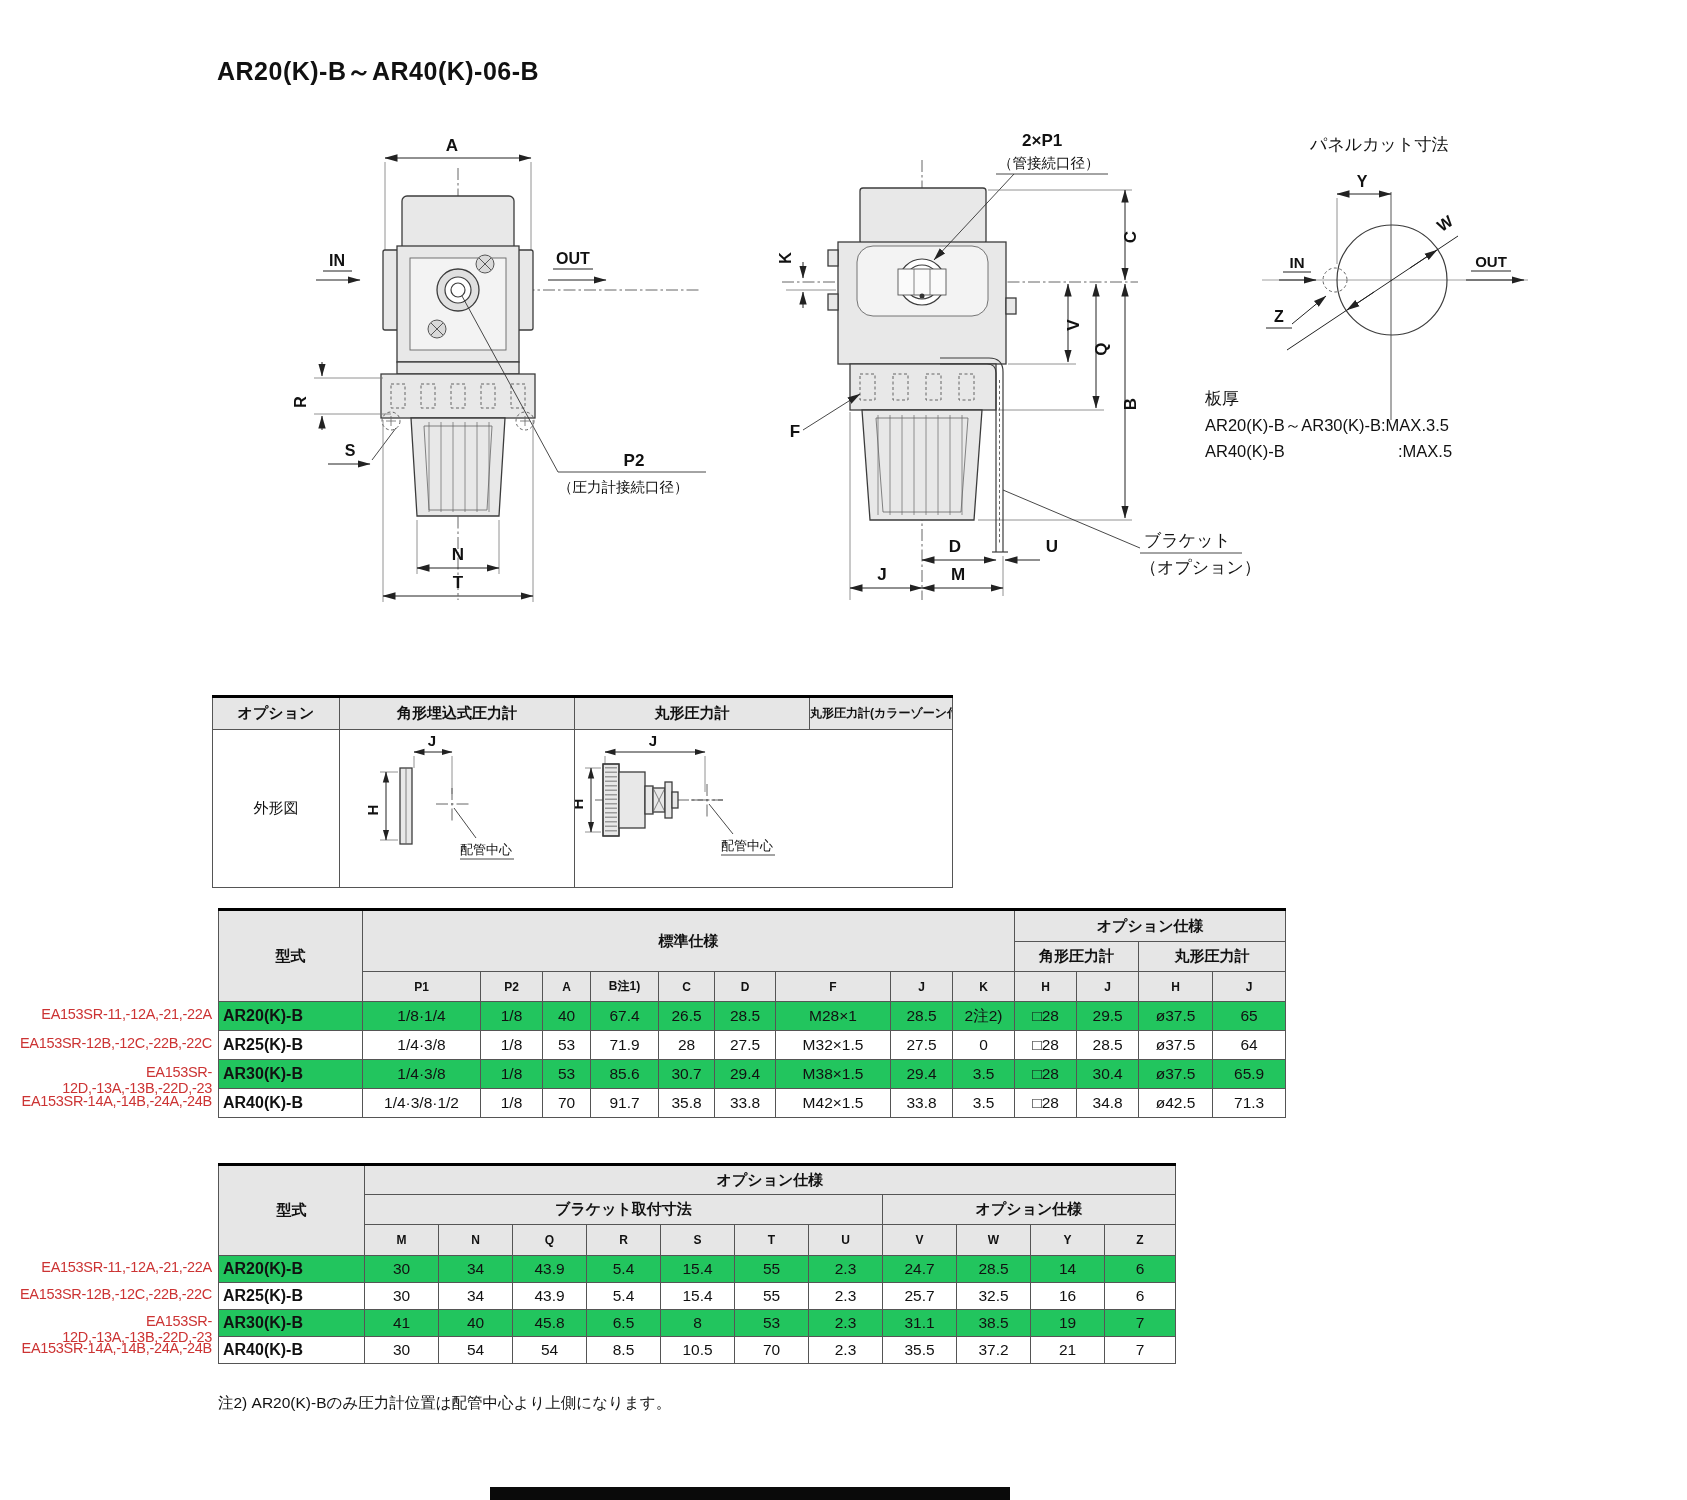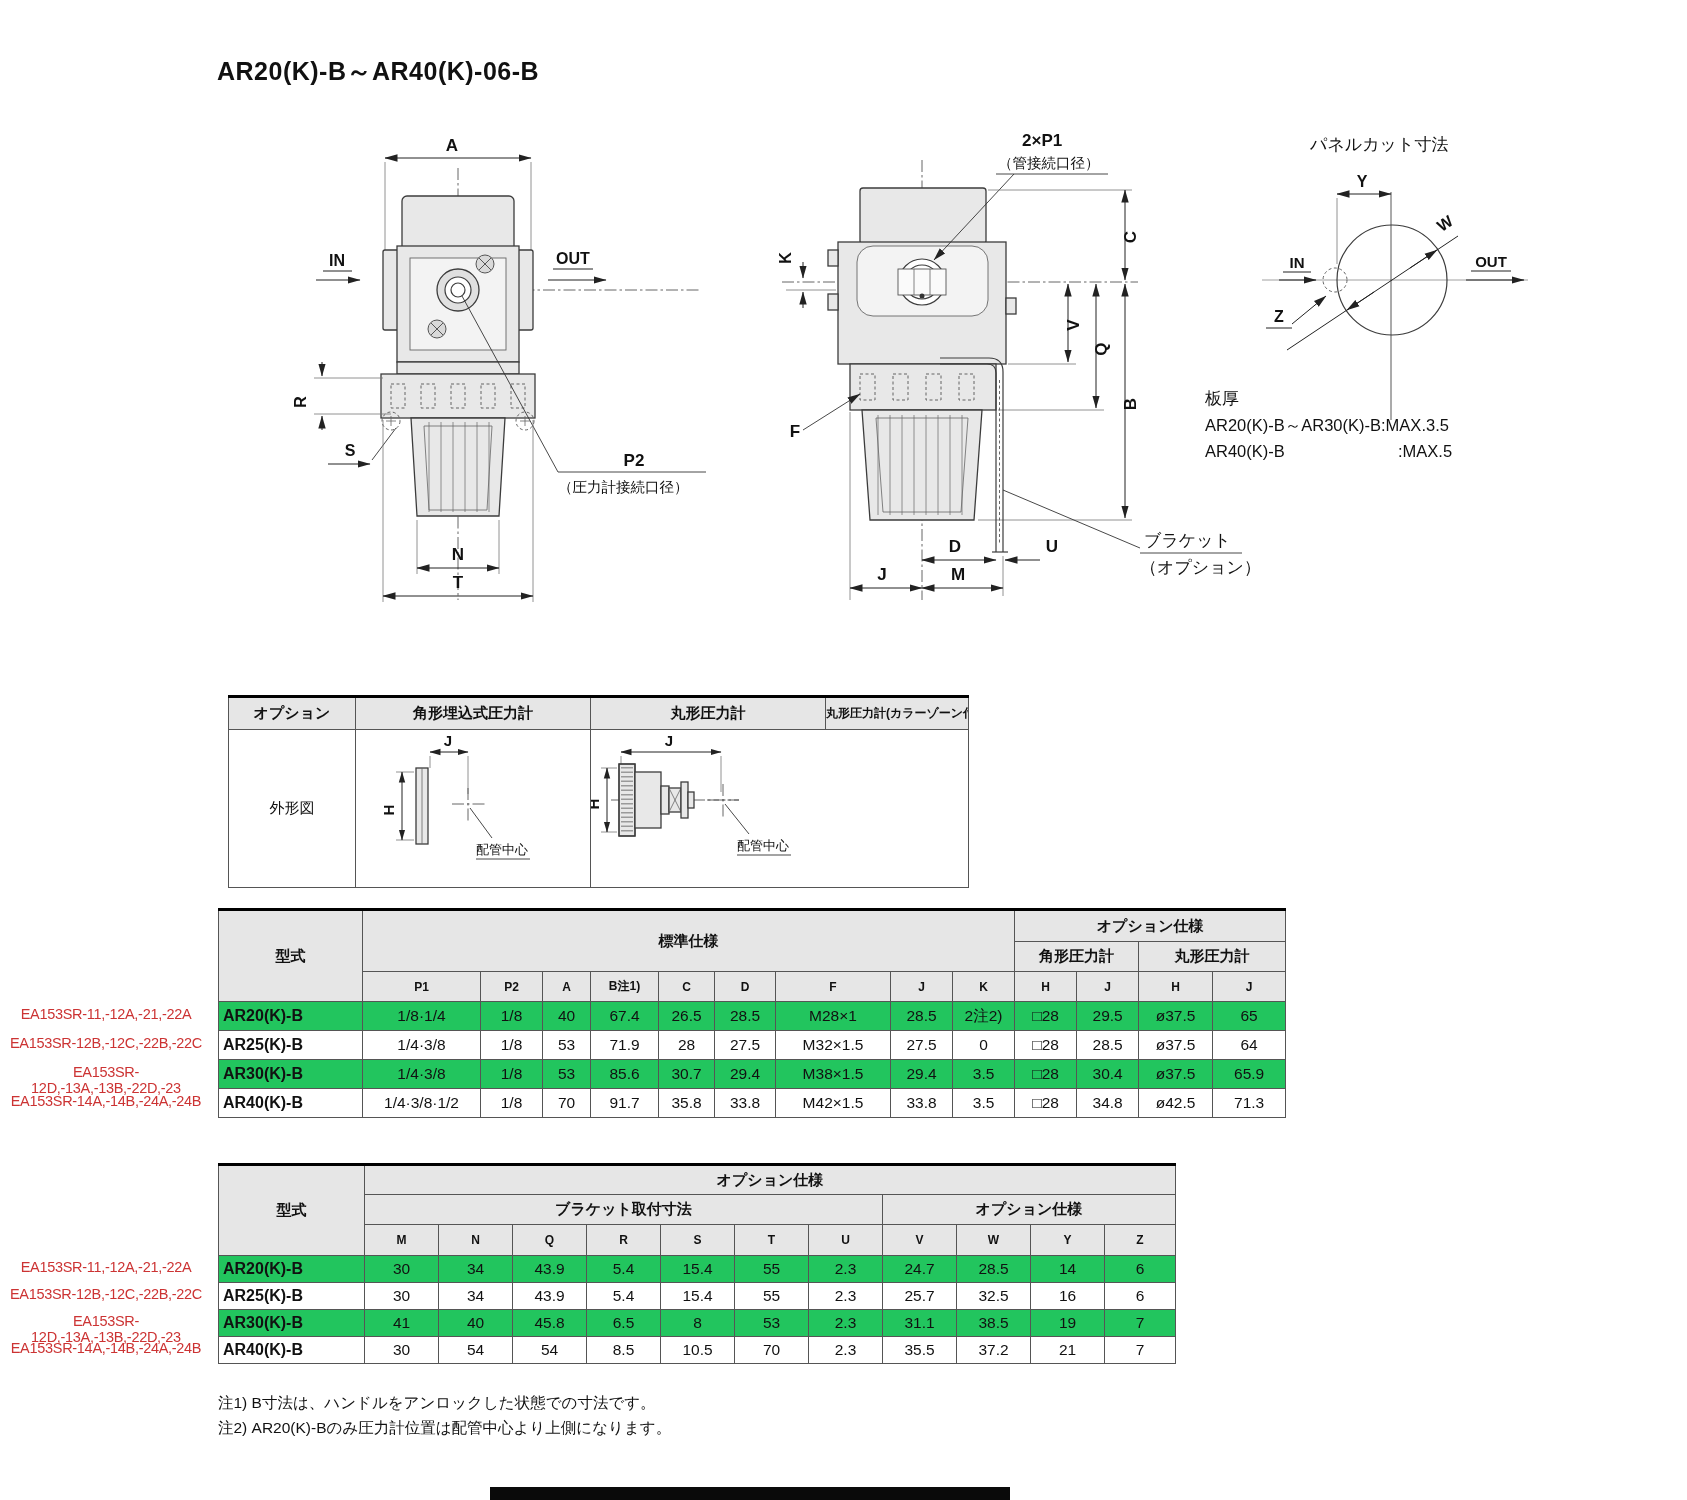--- a/index.html
+++ b/index.html
@@ -19,21 +19,21 @@
   th.letter{font-size:12px;}
   td{font-size:15.5px;text-align:center;}
   td.model{font-weight:bold;font-size:16px;text-align:left;padding-left:4px;background:inherit;}
   tr.shade td{background:#22c55e;}
   tr.plain td{background:#fff;}
   #opt-table th{font-size:15px;}
   #opt-table th.narrow{font-size:12px;}
   #opt-table td.fig-label{font-size:15px;background:#fff;}
   #opt-table td.fig-cell{background:#fff;vertical-align:top;}
 
-  .redref{position:absolute;width:212px;text-align:center;font-size:14.5px;color:#c33;
+  .redref{position:absolute;width:212px;text-align:right;font-size:14.5px;color:#c33;
           letter-spacing:-0.3px;}
   #notes{left:218px;top:1390px;font-size:15.5px;line-height:25px;}
   #bottombar{left:490px;top:1487px;width:520px;height:13px;background:#0a0a0a;}
 
   
   svg{display:block;}
   .obj{fill:#e8e8e8;stroke:#3c3c3c;stroke-width:1.3;}
   .obj2{fill:#f3f3f3;stroke:#666;stroke-width:.9;}
   .wht{fill:#fff;stroke:#3c3c3c;stroke-width:1.2;}
   .nf{fill:none;stroke:#3c3c3c;stroke-width:1.2;}
@@ -256,21 +256,21 @@
     <line class="dim" x1="1471" y1="271" x2="1511" y2="271"></line>
     <line class="dim" x1="1466" y1="280" x2="1524" y2="280" marker-end="url(#aE)"></line>
 
     <text class="jp17" x="1205" y="404">板厚</text>
     <text class="jp16" x="1205" y="431">AR20(K)-B～AR30(K)-B:MAX.3.5</text>
     <text class="jp16" x="1205" y="457">AR40(K)-B</text>
     <text class="jp16" x="1398" y="457">:MAX.5</text>
   </g>
 </svg>
 
-<table id="opt-table" style="left:228px;top:695px;width:740px">
+<table id="opt-table" style="left:212px;top:695px;width:740px">
   <colgroup>
       <col style="width:127px">
       <col style="width:235px">
       <col style="width:235px">
       <col style="width:143px">
     </colgroup>
   <tbody>
       <tr style="height:33px">
     <th>オプション</th>
     <th>角形埋込式圧力計</th>
@@ -555,17 +555,16 @@
   </tr>
 </tbody>
   </table>
 
 <div class="redref abs" style="top:1259px">EA153SR-11,-12A,-21,-22A</div>
 <div class="redref abs" style="top:1286px">EA153SR-12B,-12C,-22B,-22C</div>
 <div class="redref abs" style="top:1313px">EA153SR-12D,-13A,-13B,-22D,-23</div>
 <div class="redref abs" style="top:1340px">EA153SR-14A,-14B,-24A,-24B</div>
 
 <div id="notes" class="abs">
-  <div>注1) B寸法は、ハンドルをアンロックした状態での寸法です。</div>
   <div>注2) AR20(K)-Bのみ圧力計位置は配管中心より上側になります。</div>
 </div>
 
 <div id="bottombar" class="abs"></div>
 
 </body></html>

